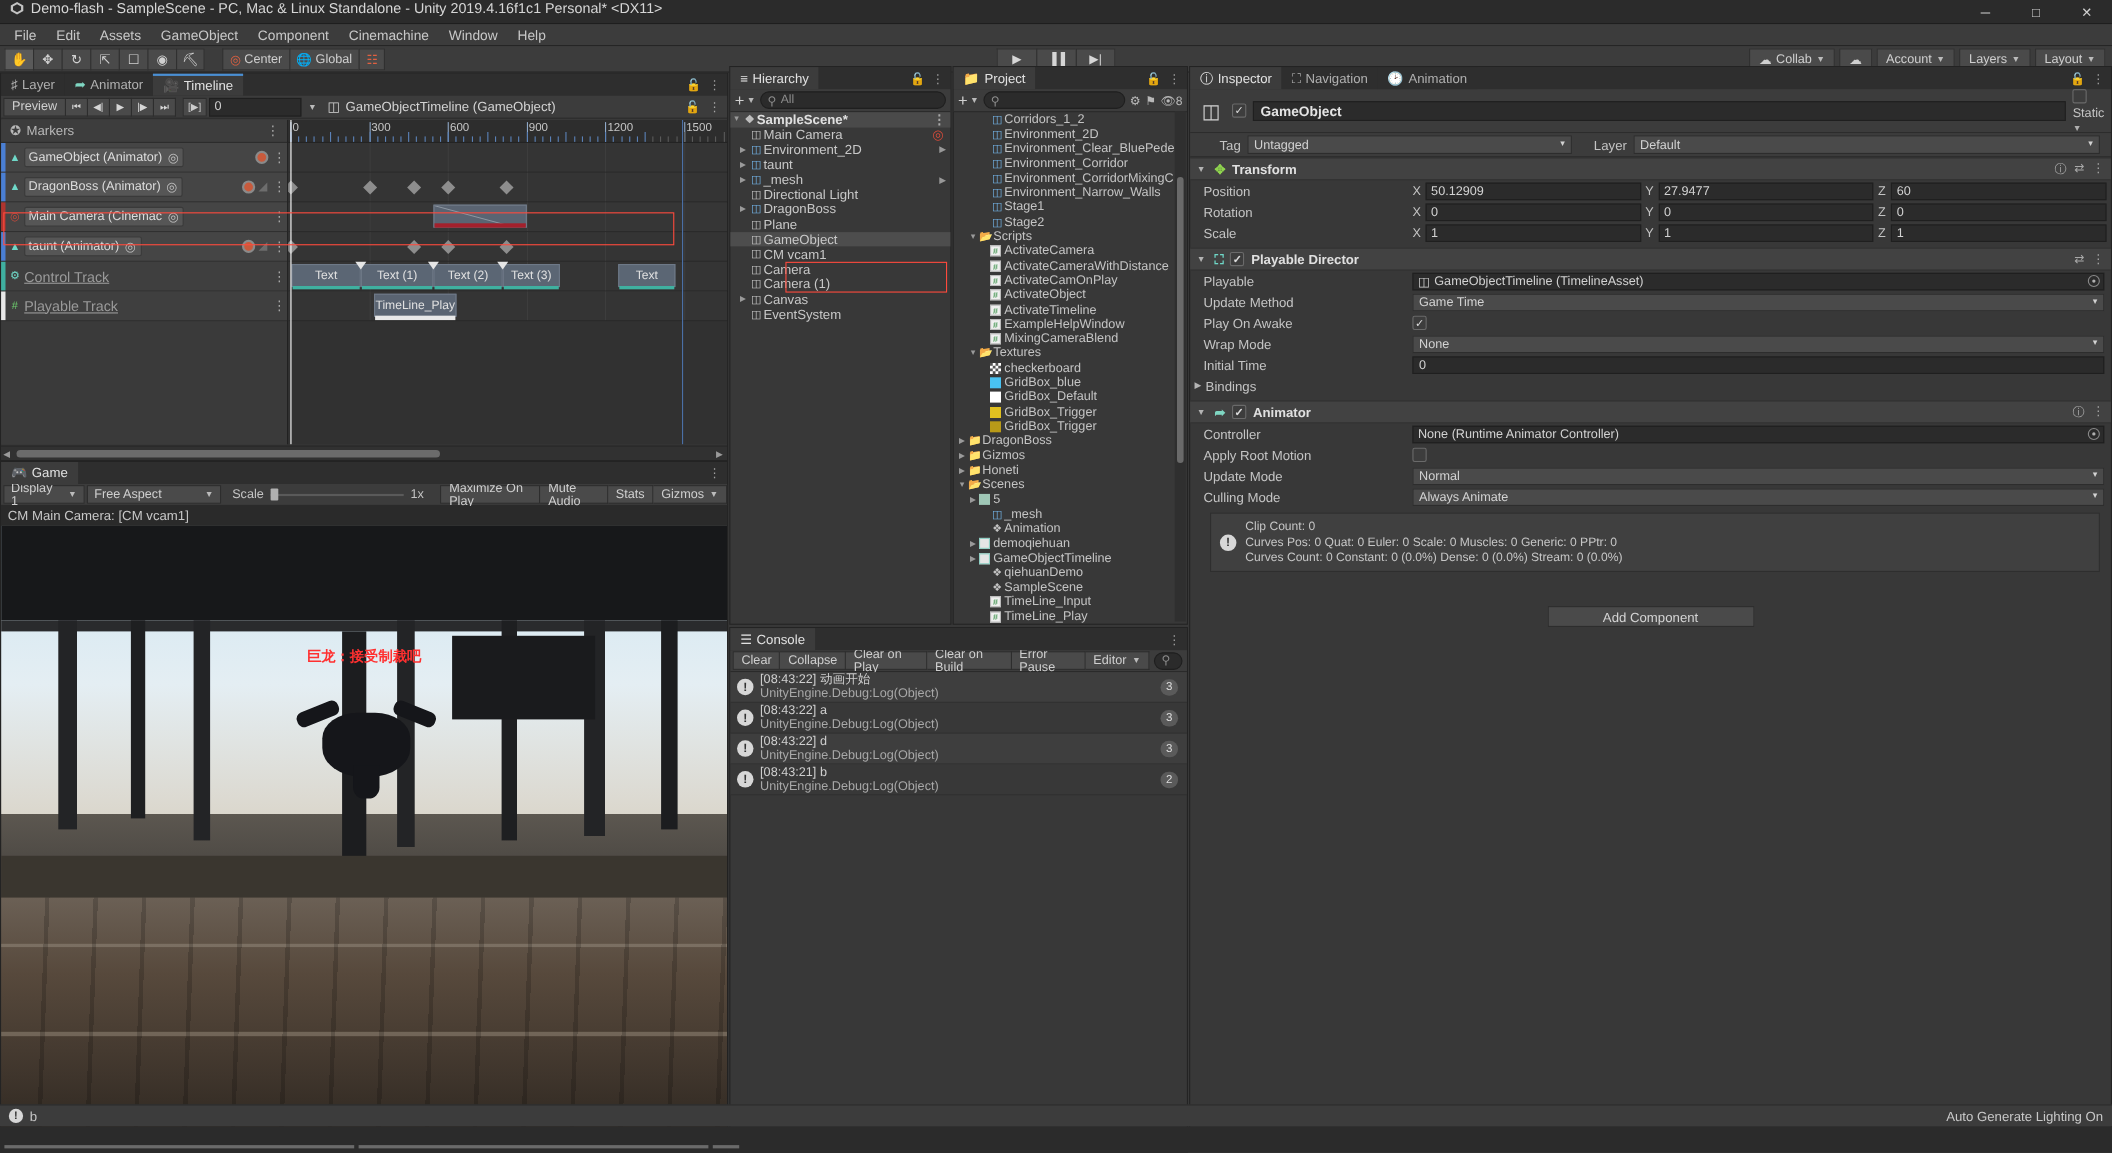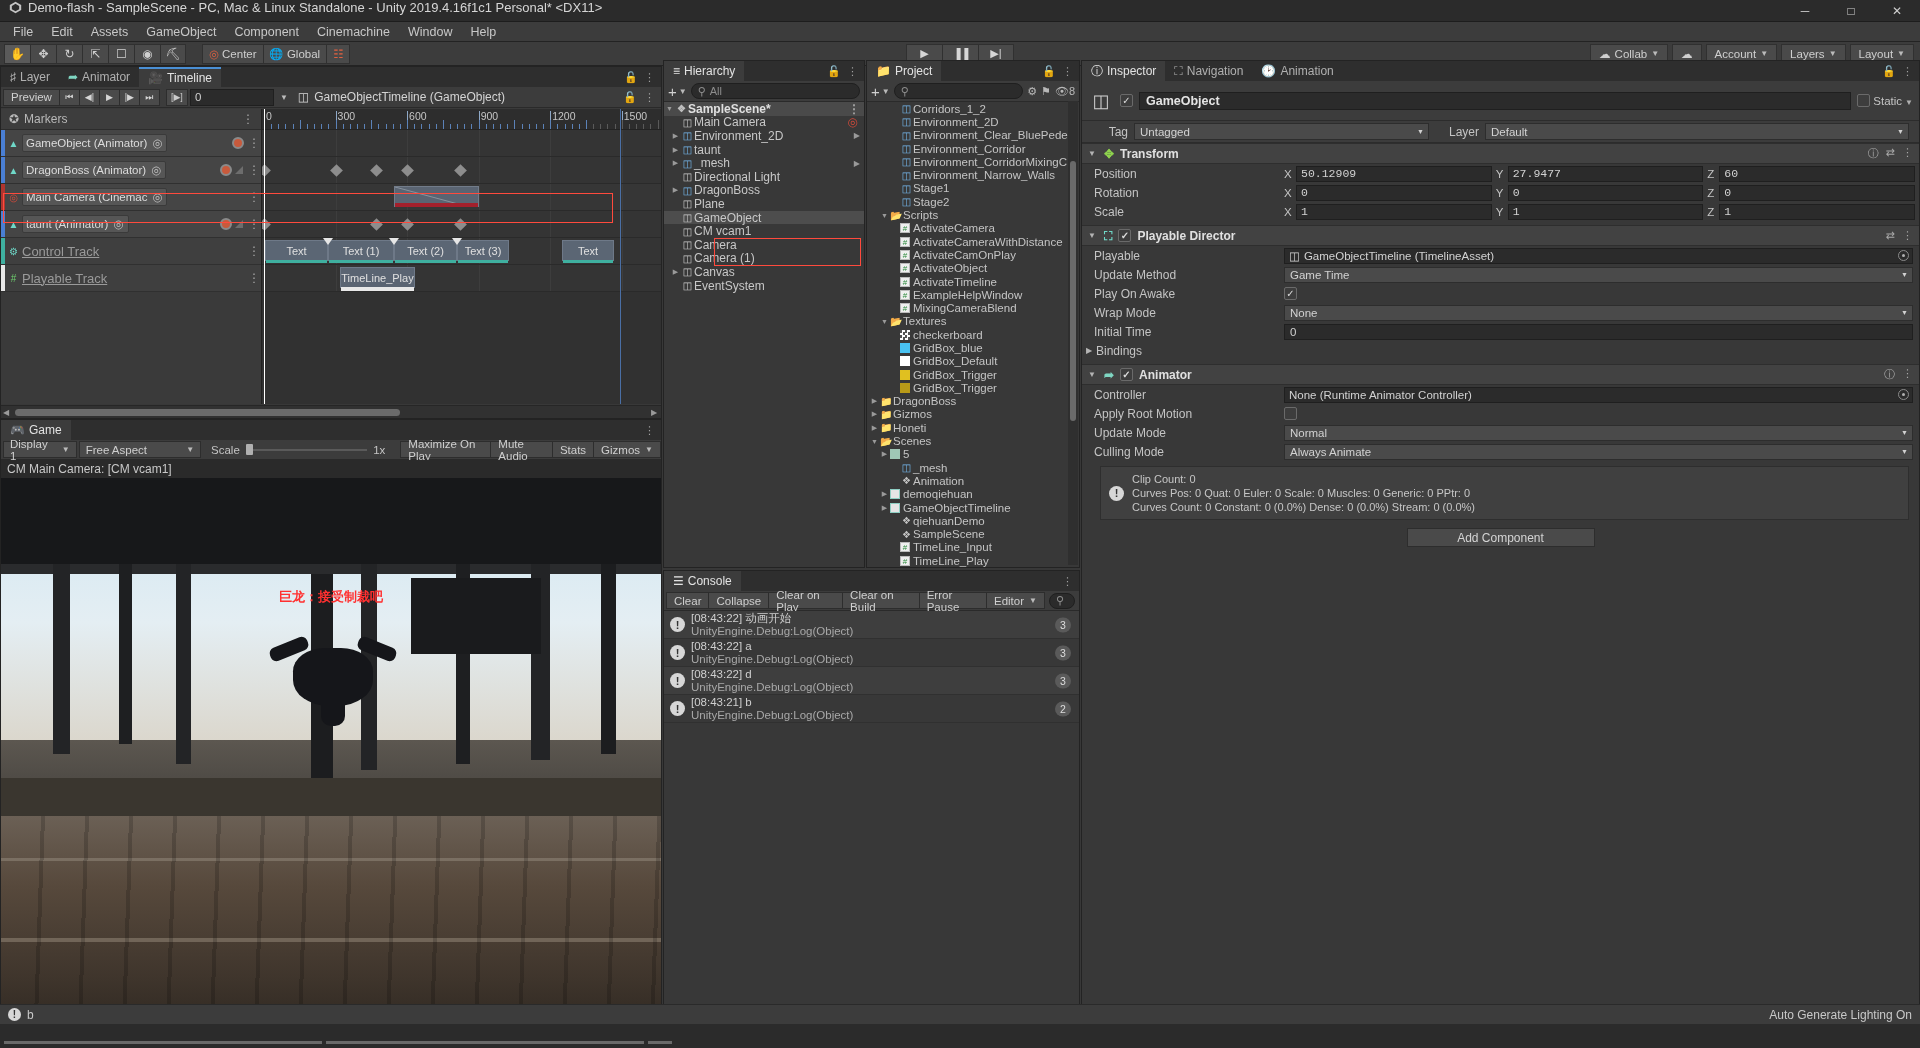--- a/index.html
+++ b/index.html
@@ -166,53 +166,53 @@
         font-size:10.5px; color:#ddd; padding:0 5px;}
 
   
   #inspector{ left:1081px; top:60px; width:839px; height:968px;}
   .insp-head{ height:40px; background:#3c3c3c; display:flex; align-items:center; gap:6px; padding:0 6px; border-bottom:1px solid #2c2c2c;}
   .goicon{ width:26px;height:26px; display:flex;align-items:center;justify-content:center; font-size:18px; color:#cfcfcf;}
   .cbx{ width:13px;height:13px; background:#3d3d3d; border:1px solid #6a6a6a; border-radius:2px;
         display:flex;align-items:center;justify-content:center; font-size:10px; color:#dcdcdc; flex:0 0 auto;}
   .namefield{ flex:1; height:18px; background:#2b2b2b; border:1px solid #1f1f1f; display:flex; align-items:center;
               padding-left:6px; font-size:12.5px; font-weight:bold; color:#e4e4e4;}
-  .statico{ display:flex; align-items:flex-end; gap:3px; font-size:11.5px; color:#c4c4c4;}
+  .statico{ display:flex; align-items:flex-start; gap:3px; font-size:11.5px; color:#c4c4c4;flex-direction:column;}
   .taglayer{ height:22px; display:flex; align-items:center; gap:6px; padding:0 6px; background:#3c3c3c; border-bottom:1px solid #2c2c2c;}
   .lbl{ font-size:12px; color:#c4c4c4;}
   .dd{ height:17px; background:#4a4a4a; border:1px solid #2d2d2d; display:flex; align-items:center;
        padding:0 5px; font-size:11.5px; color:#d2d2d2; position:relative;}
   .dd .dc{ position:absolute; right:4px; font-size:7px;}
   .comp-head{ height:21px; background:#424242; display:flex; align-items:center; gap:6px; padding:0 6px;
               border-top:1px solid #2e2e2e; border-bottom:1px solid #2e2e2e; font-size:12px; font-weight:bold; color:#e0e0e0;}
   .foldt{ font-size:8px; color:#b4b4b4; width:10px;}
   .comp-tools{ margin-left:auto; display:flex; gap:7px; color:#a8a8a8; font-size:11px; font-weight:normal;}
   .prop{ height:19px; display:flex; align-items:center; font-size:12px; color:#c4c4c4; padding-left:12px;}
   .prop .pn{ width:190px; flex:0 0 auto;}
   .v3{ flex:1; display:flex; gap:0;}
   .v3 .ax{ flex:1; display:flex; align-items:center; gap:3px;}
   .v3 .axl{ color:#c4c4c4; font-size:11.5px; width:9px;}
   .v3 .axv{ flex:1; height:16px; background:#2b2b2b; border:1px solid #1f1f1f; display:flex;
-            align-items:center; padding-left:4px; font-size:11.5px; color:#d2d2d2; margin-right:4px;font-family:Liberation Mono, monospace;}
+            align-items:center; padding-left:4px; font-size:11.5px; color:#d2d2d2; margin-right:4px;}
   .objfield{ flex:1; height:16px; background:#2b2b2b; border:1px solid #1f1f1f; display:flex; align-items:center;
              gap:4px; padding:0 16px 0 4px; font-size:11.5px; color:#d2d2d2; position:relative; margin-right:6px;}
   .objfield .circ{ position:absolute; right:3px; width:11px;height:11px;border-radius:50%;
                    border:1px solid #8a8a8a; display:flex;align-items:center;justify-content:center;}
   .objfield .circ i{ width:3px;height:3px;border-radius:50%;background:#b0b0b0;display:block;}
   .ddfield{ flex:1; height:16px; background:#4a4a4a; border:1px solid #2d2d2d; display:flex; align-items:center;
             padding:0 14px 0 5px; font-size:11.5px; color:#d2d2d2; position:relative; margin-right:6px;}
   .ddfield .dc{ position:absolute; right:4px; font-size:7px;}
   .txtfield{ flex:1; height:16px; background:#2b2b2b; border:1px solid #1f1f1f; display:flex; align-items:center;
              padding-left:5px; font-size:11.5px; color:#d2d2d2; margin-right:6px;}
   .smallcb{ width:13px;height:13px;background:#3d3d3d;border:1px solid #6a6a6a;border-radius:2px;
             display:flex;align-items:center;justify-content:center;font-size:10px;color:#dcdcdc;}
   .infobox{ margin:5px 10px 6px 18px; background:#404040; border:1px solid #2e2e2e; display:flex;
             align-items:center; gap:8px; padding:5px 8px; }
   .infobox .itxt{ font-size:11px; line-height:14px; color:#c6c6c6;}
-  .addcomp{ width:188px; height:19px; margin:8px auto 0; background:#4a4a4a; border:1px solid #2d2d2d;
+  .addcomp{ width:188px; height:19px; margin:31px auto 0; background:#4a4a4a; border:1px solid #2d2d2d;
             display:flex; align-items:center; justify-content:center; font-size:12px; color:#d4d4d4;}
 
   
   .statusbar{ position:absolute; left:0; right:0; bottom:24px; height:20px; background:#3c3c3c;
               display:flex; align-items:center; padding:0 8px; border-top:1px solid #2a2a2a; font-size:12px; color:#c8c8c8;}
   .statusbar .right{ margin-left:auto; display:flex; align-items:center; gap:8px;}
   .taskbar{ position:absolute; left:0; right:0; bottom:0; height:24px; background:#2b2b2b;}
   .tbseg{ position:absolute; height:3px; background:#6a6a6a; bottom:4px;}
 </style>
 </head>

